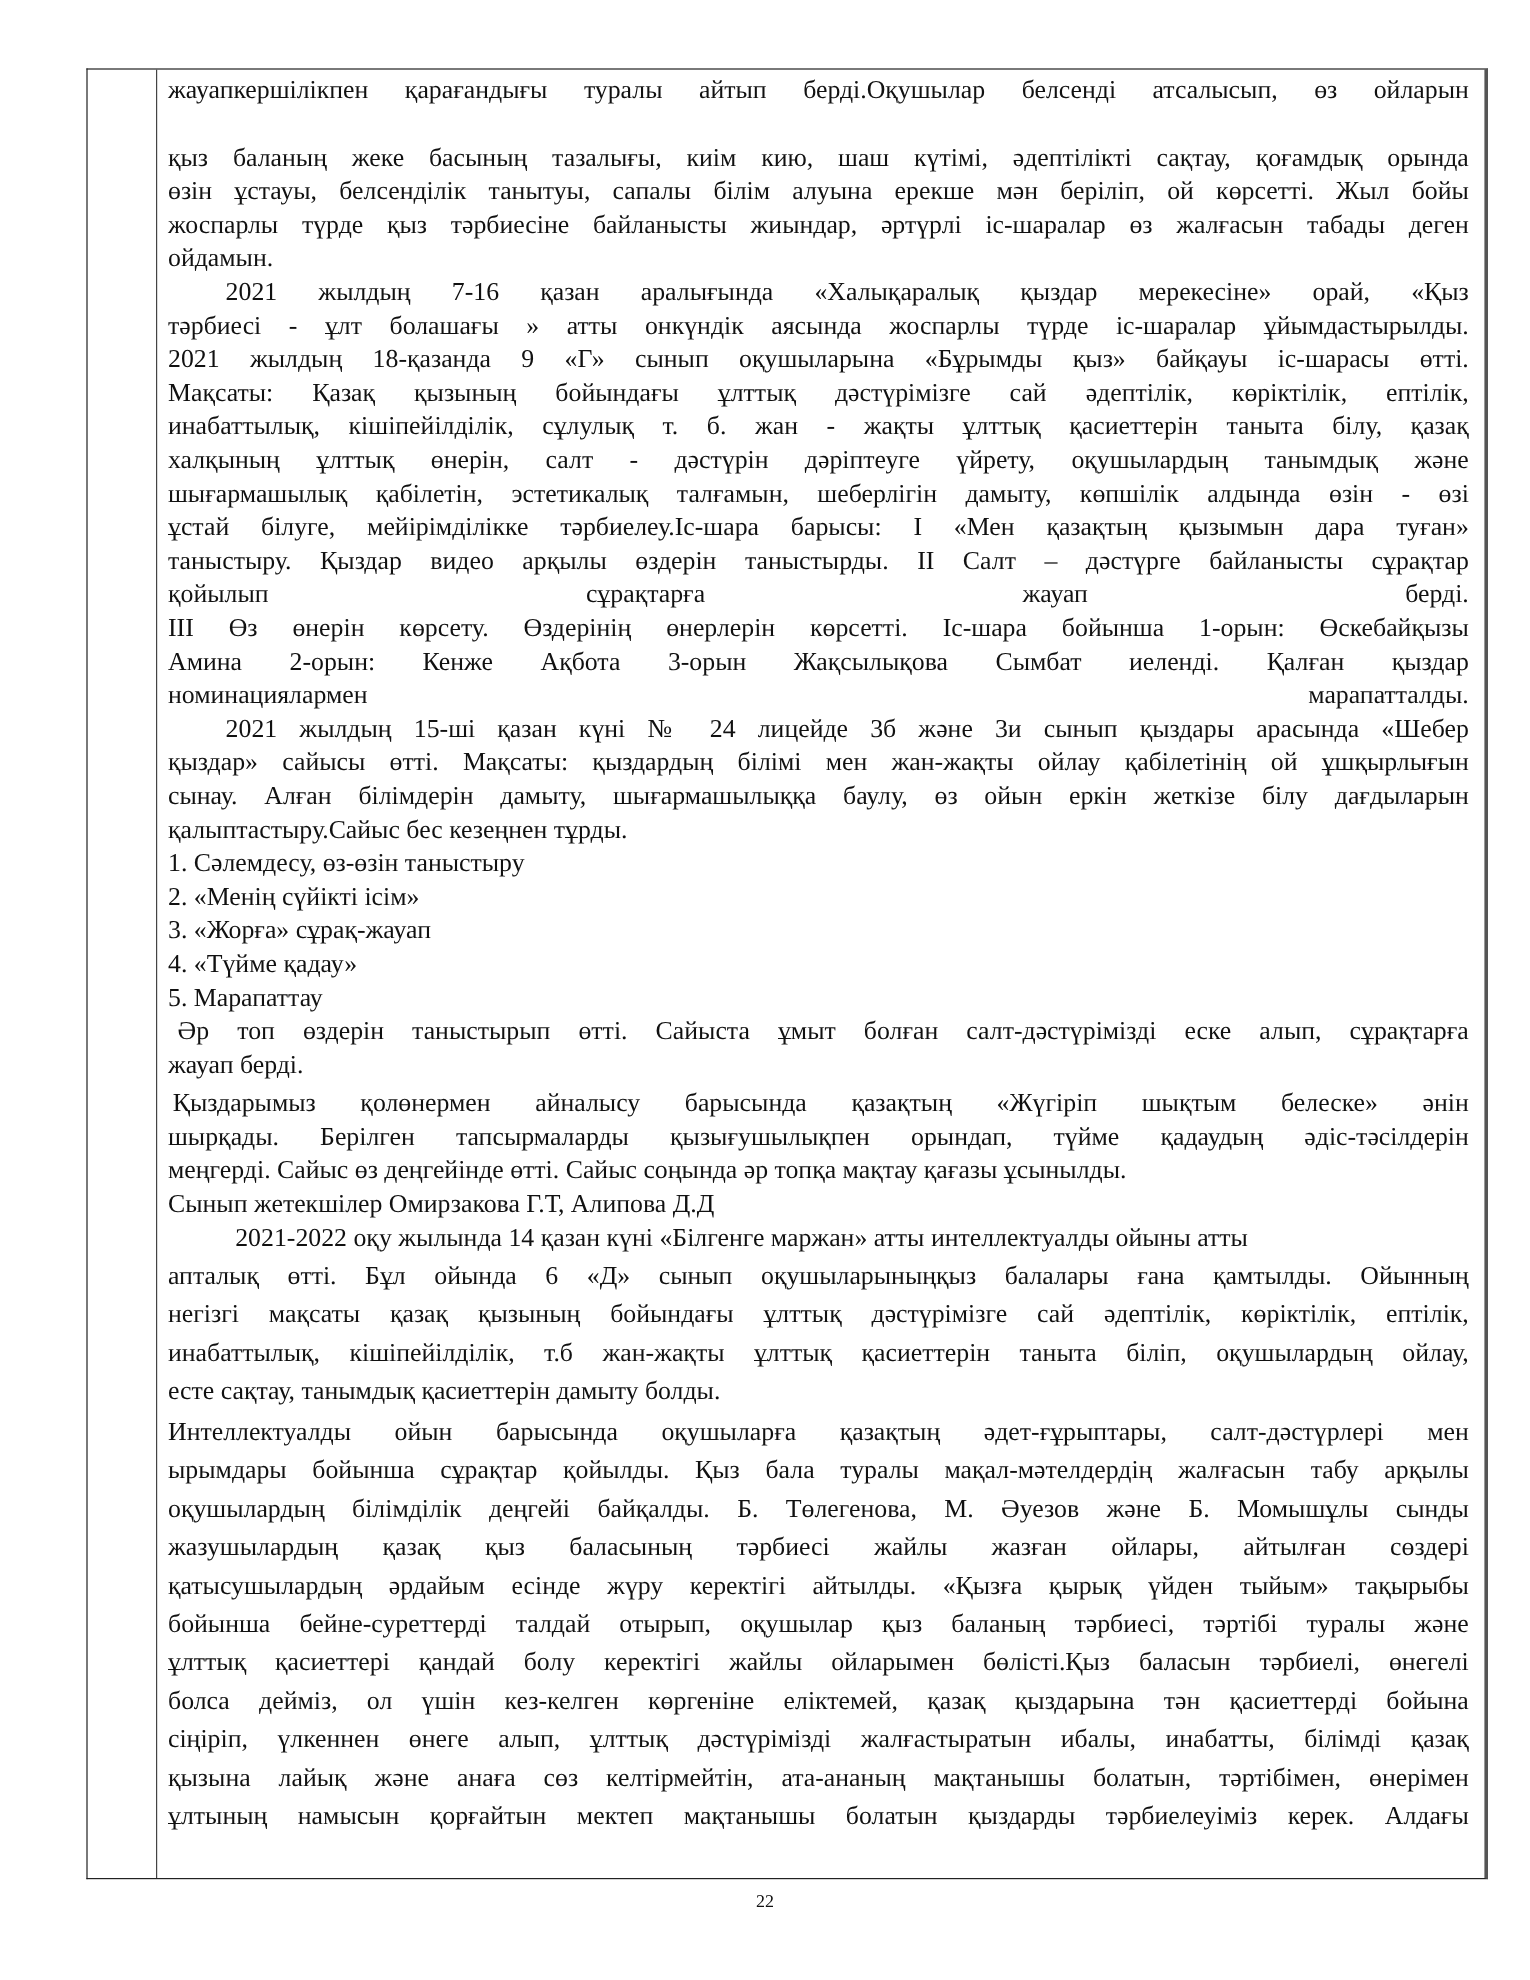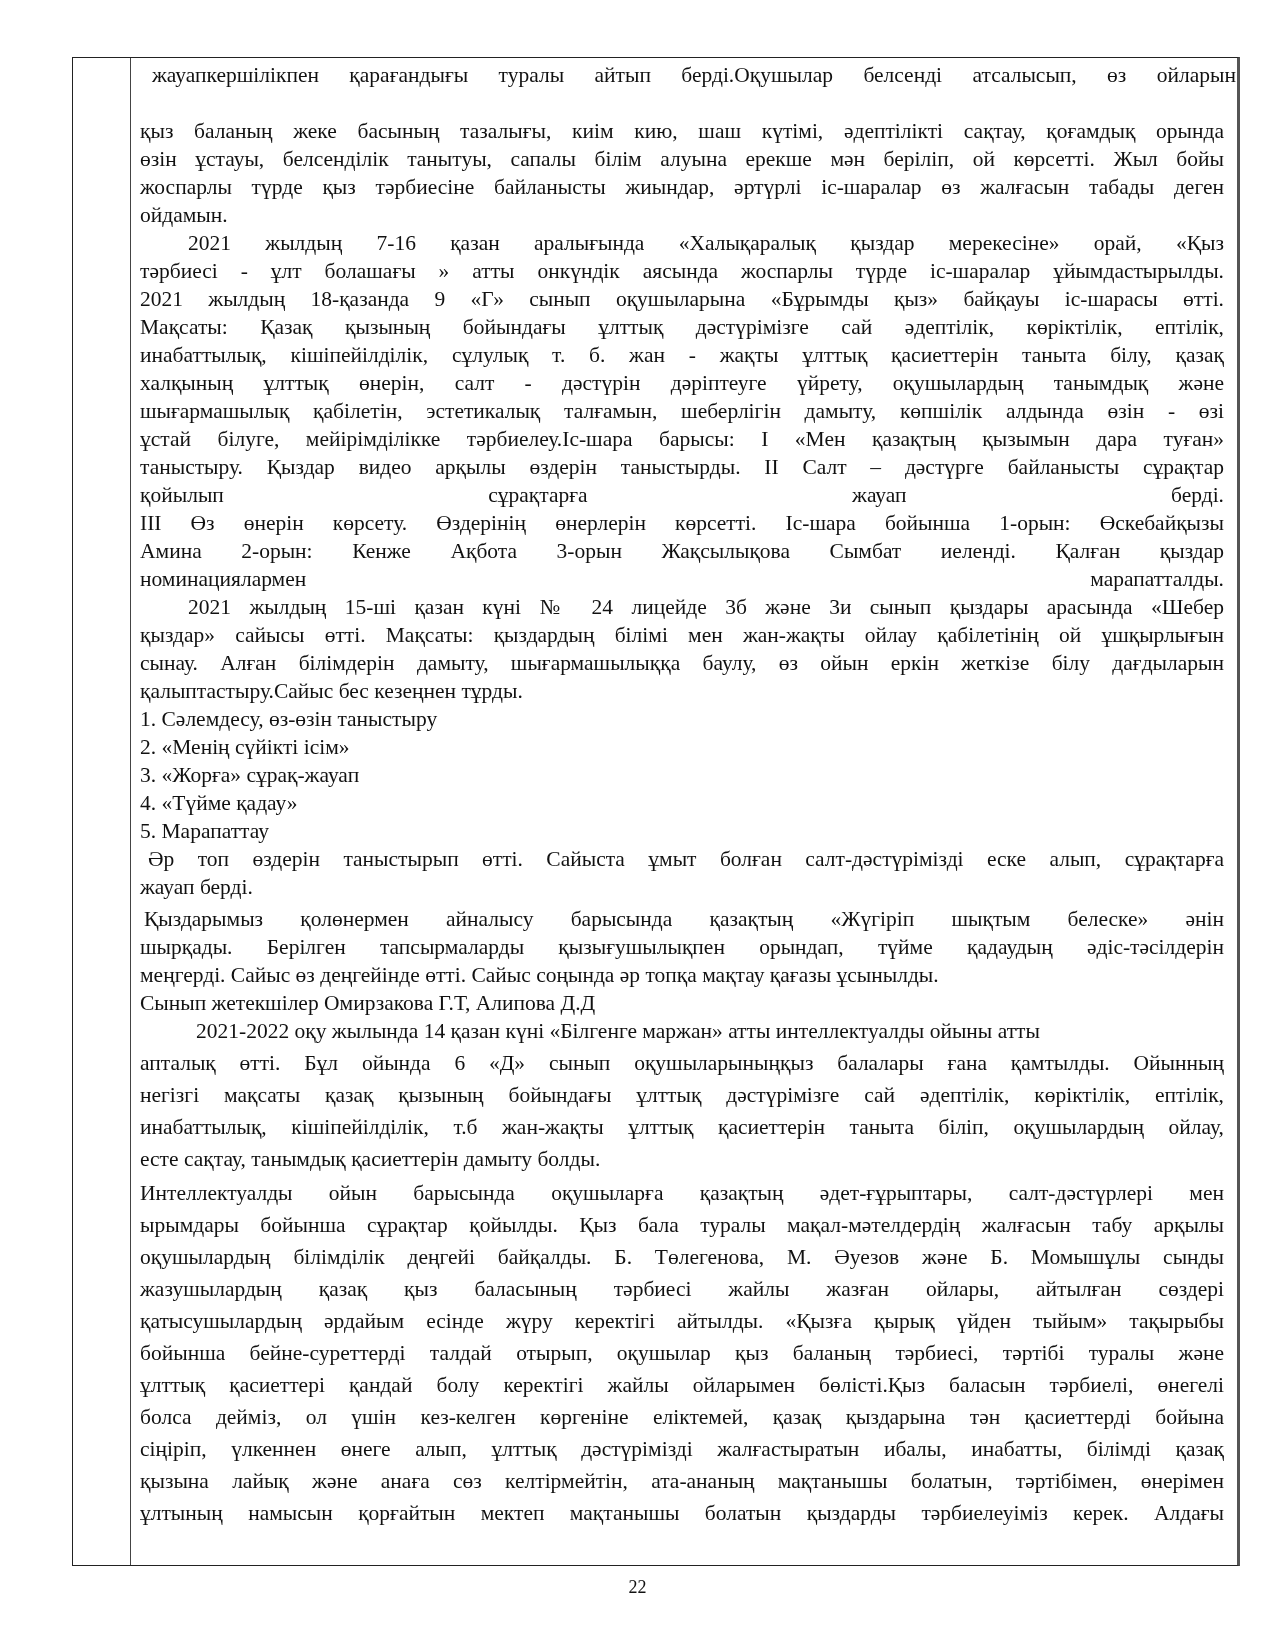--- a/index.html
+++ b/index.html
@@ -70,30 +70,30 @@
       left: 64px;
       width: 1028px;
       font-family: Liberation Serif, serif;
     }
     .page-number {
       position: absolute;
       left: 0;
       width: 1275px;
       top: 1577px;
       text-align: center;
-      font-size: 18px;
+      font-size: 15px;
     }
   </style>
 </head>
 <body>
 
 <div class="table-frame">
   <div class="left-col"></div>
   <div class="right-col" id="text-col">
-      <div class="line" style="top: 4px; margin-left: 12px;">жауапкершілікпен қарағандығы туралы айтып берді.Оқушылар белсенді атсалысып, өз ойларын</div>
+      <div class="line" style="top: 4px;">жауапкершілікпен қарағандығы туралы айтып берді.Оқушылар белсенді атсалысып, өз ойларын</div>
       <div class="line" style="top: 60px;">қыз баланың жеке басының тазалығы, киім кию, шаш күтімі, әдептілікті сақтау, қоғамдық орында</div>
       <div class="line" style="top: 88px;">өзін ұстауы, белсенділік танытуы, сапалы білім алуына  ерекше мән беріліп, ой көрсетті. Жыл бойы</div>
       <div class="line" style="top: 116px;">жоспарлы түрде қыз тәрбиесіне байланысты жиындар, әртүрлі іс-шаралар өз жалғасын табады деген</div>
       <div class="line last" style="top: 144px;">ойдамын.</div>
       <div class="line indent" style="top: 172px;">2021 жылдың  7-16 қазан  аралығында «Халықаралық  қыздар  мерекесіне»  орай, «Қыз</div>
       <div class="line" style="top: 200px;">тәрбиесі - ұлт  болашағы » атты  онкүндік  аясында  жоспарлы түрде іс-шаралар ұйымдастырылды.</div>
       <div class="line" style="top: 228px;">2021 жылдың  18-қазанда  9 «Г» сынып оқушыларына «Бұрымды қыз» байқауы  іс-шарасы өтті.</div>
       <div class="line" style="top: 256px;">Мақсаты: Қазақ қызының бойындағы ұлттық дәстүрімізге сай әдептілік, көріктілік, ептілік,</div>
       <div class="line" style="top: 284px;">инабаттылық, кішіпейілділік, сұлулық т. б. жан - жақты ұлттық қасиеттерін таныта білу, қазақ</div>
       <div class="line" style="top: 312px;">халқының ұлттық өнерін, салт - дәстүрін дәріптеуге үйрету, оқушылардың танымдық және</div>

